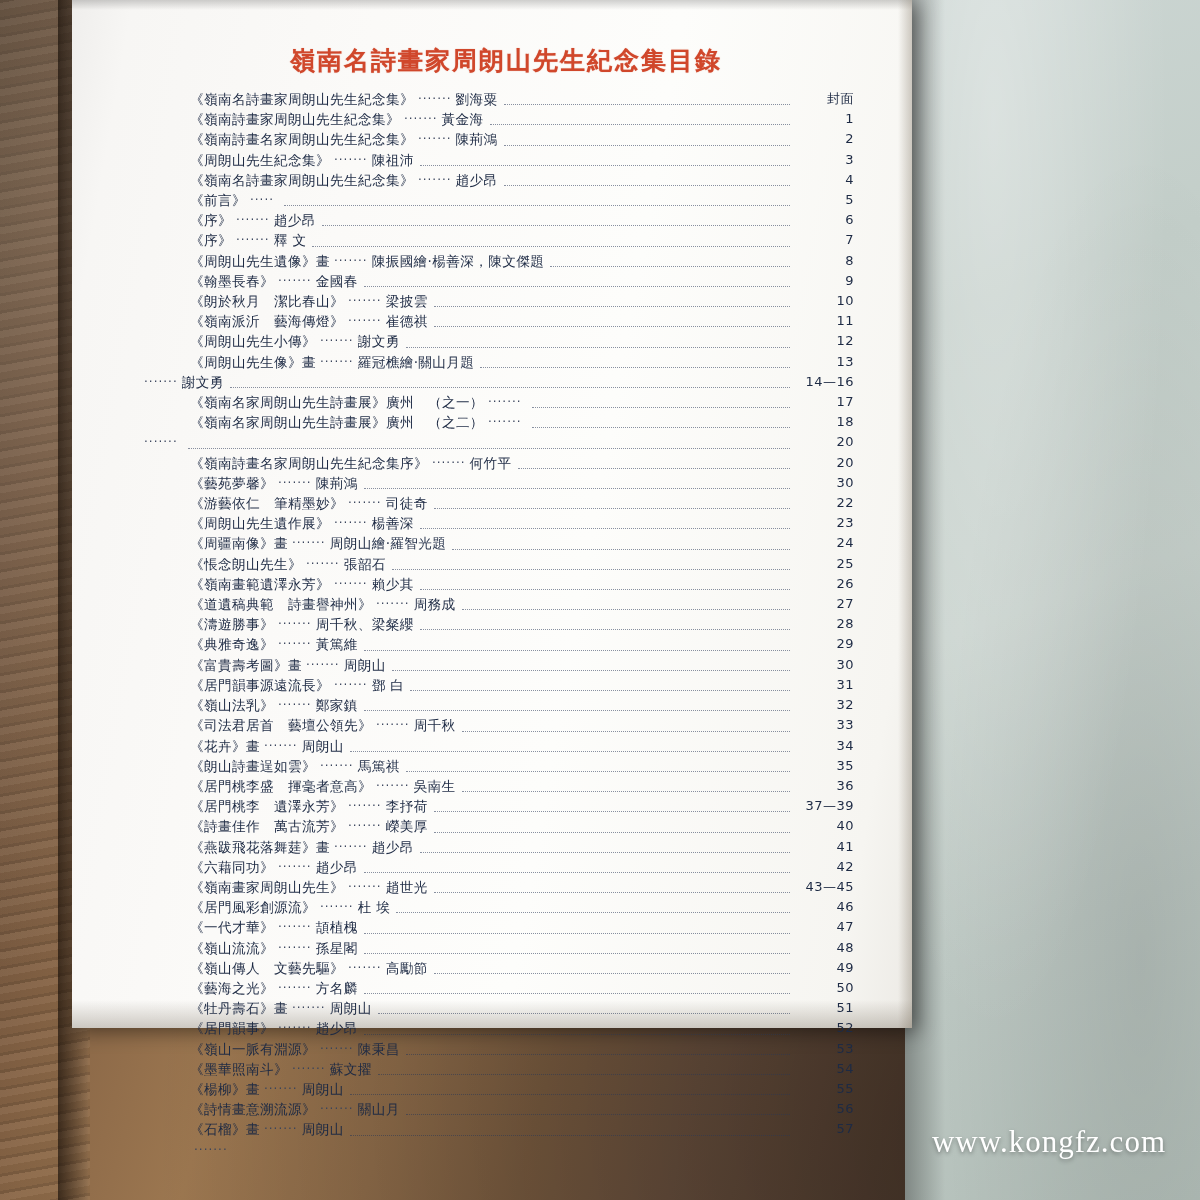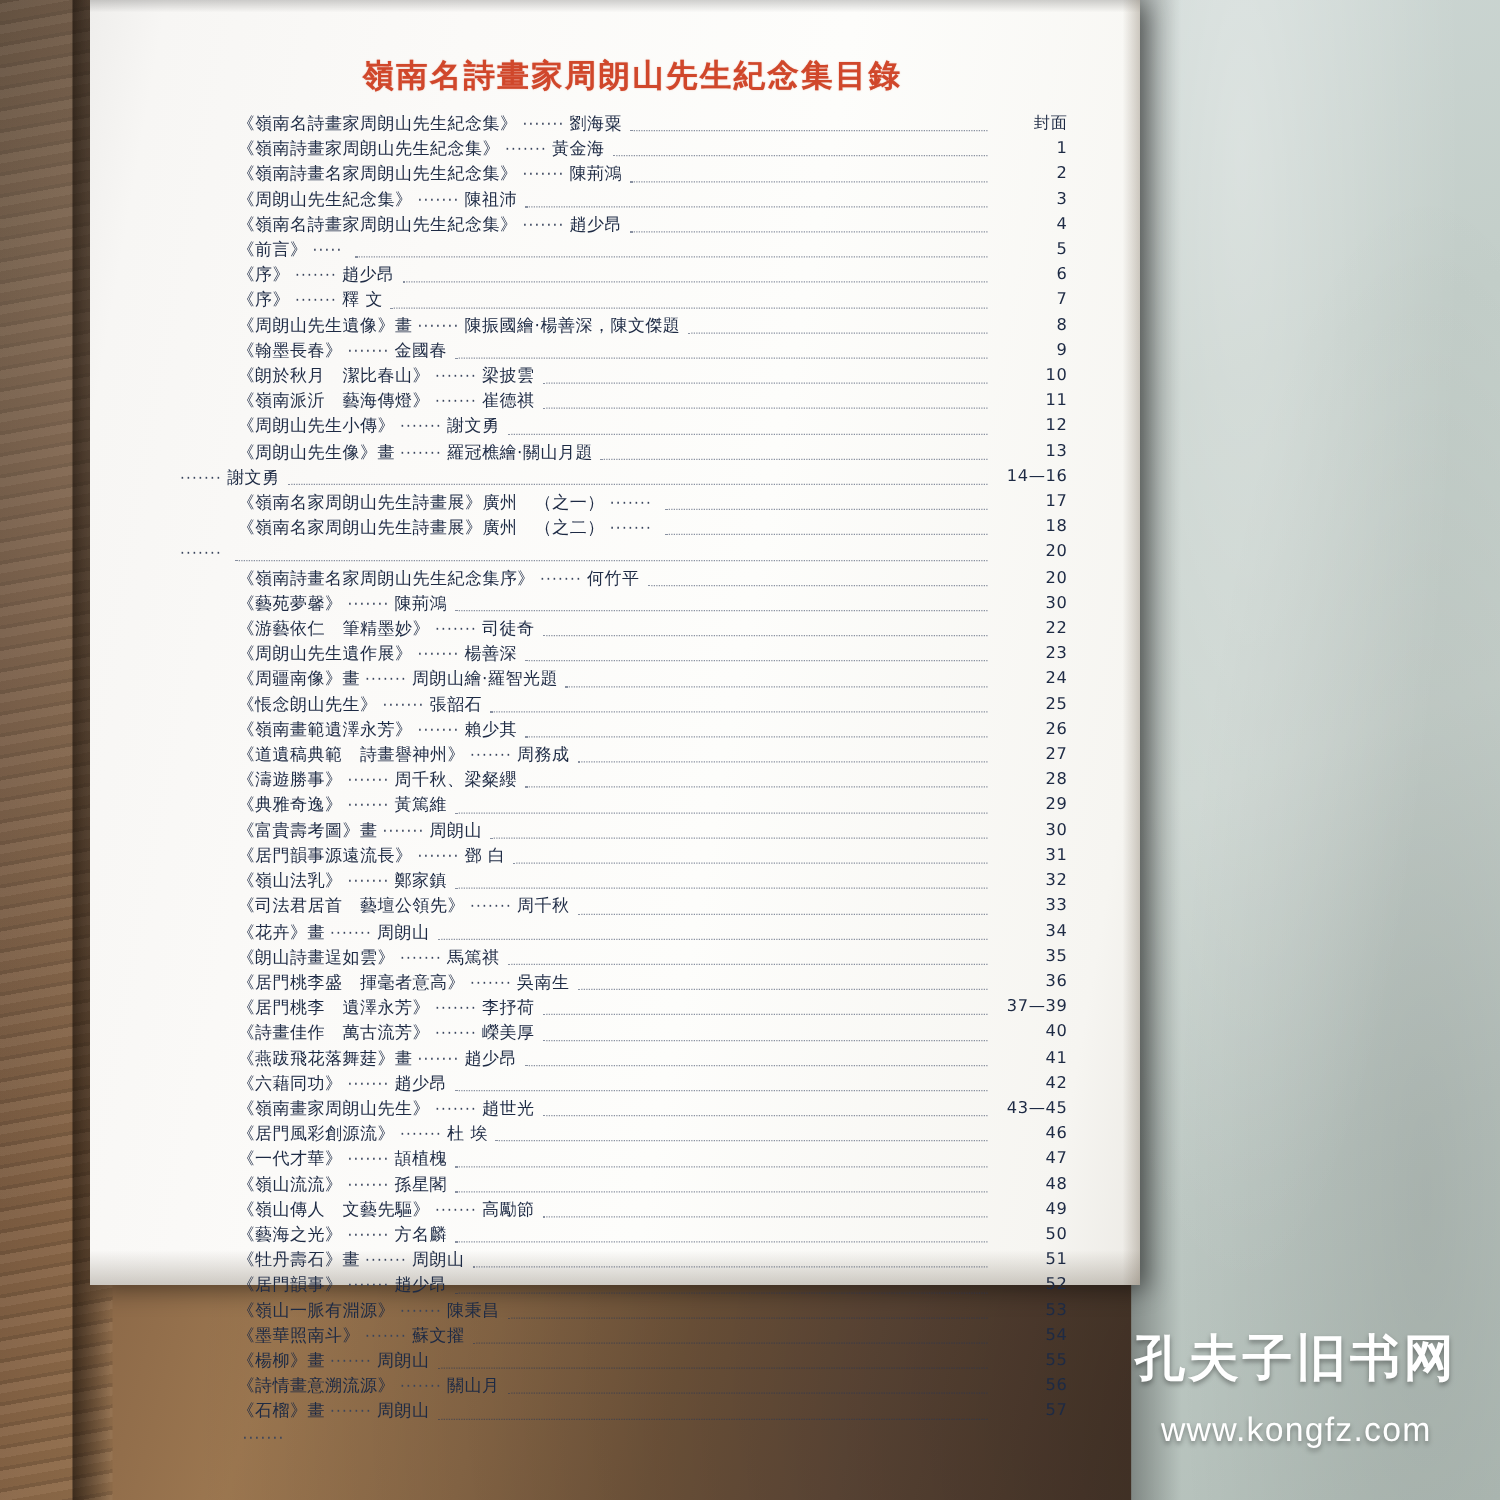--- a/index.html
+++ b/index.html
@@ -167,24 +167,24 @@
     text-shadow: 0 2px 4px rgba(0,0,0,.35);
     pointer-events: none;
   }
   .watermark .wm-main {
     font-size: 40px;
     font-weight: bold;
     letter-spacing: 3px;
     line-height: 1.1;
   }
   .watermark .wm-sub {
-    font-size: 27px;
+    font-size: 31px;
     letter-spacing: 1px;
     margin-top: 20px;
-    font-family: Liberation Sans, sans-serif;
+    font-family: Liberation Serif, serif;
   }
 </style>
 </head>
 <body>
 
 <div class="photo">
   <div class="grain"></div>
 </div>
 <div class="cloth"></div>
 <div class="cloth-shadow"></div>
@@ -564,15 +564,14 @@
           <span class="title"></span>
           <span class="dots">·······</span>
           <span class="author"></span>
           <span class="page-no"></span>
         </li>
     </ul>
   </div>
 </div>
 
 <div class="watermark">
-  <div class="wm-main">孔夫子旧书网</div>
   <div class="wm-sub">www.kongfz.com</div>
 </div>
 
 </body></html>

